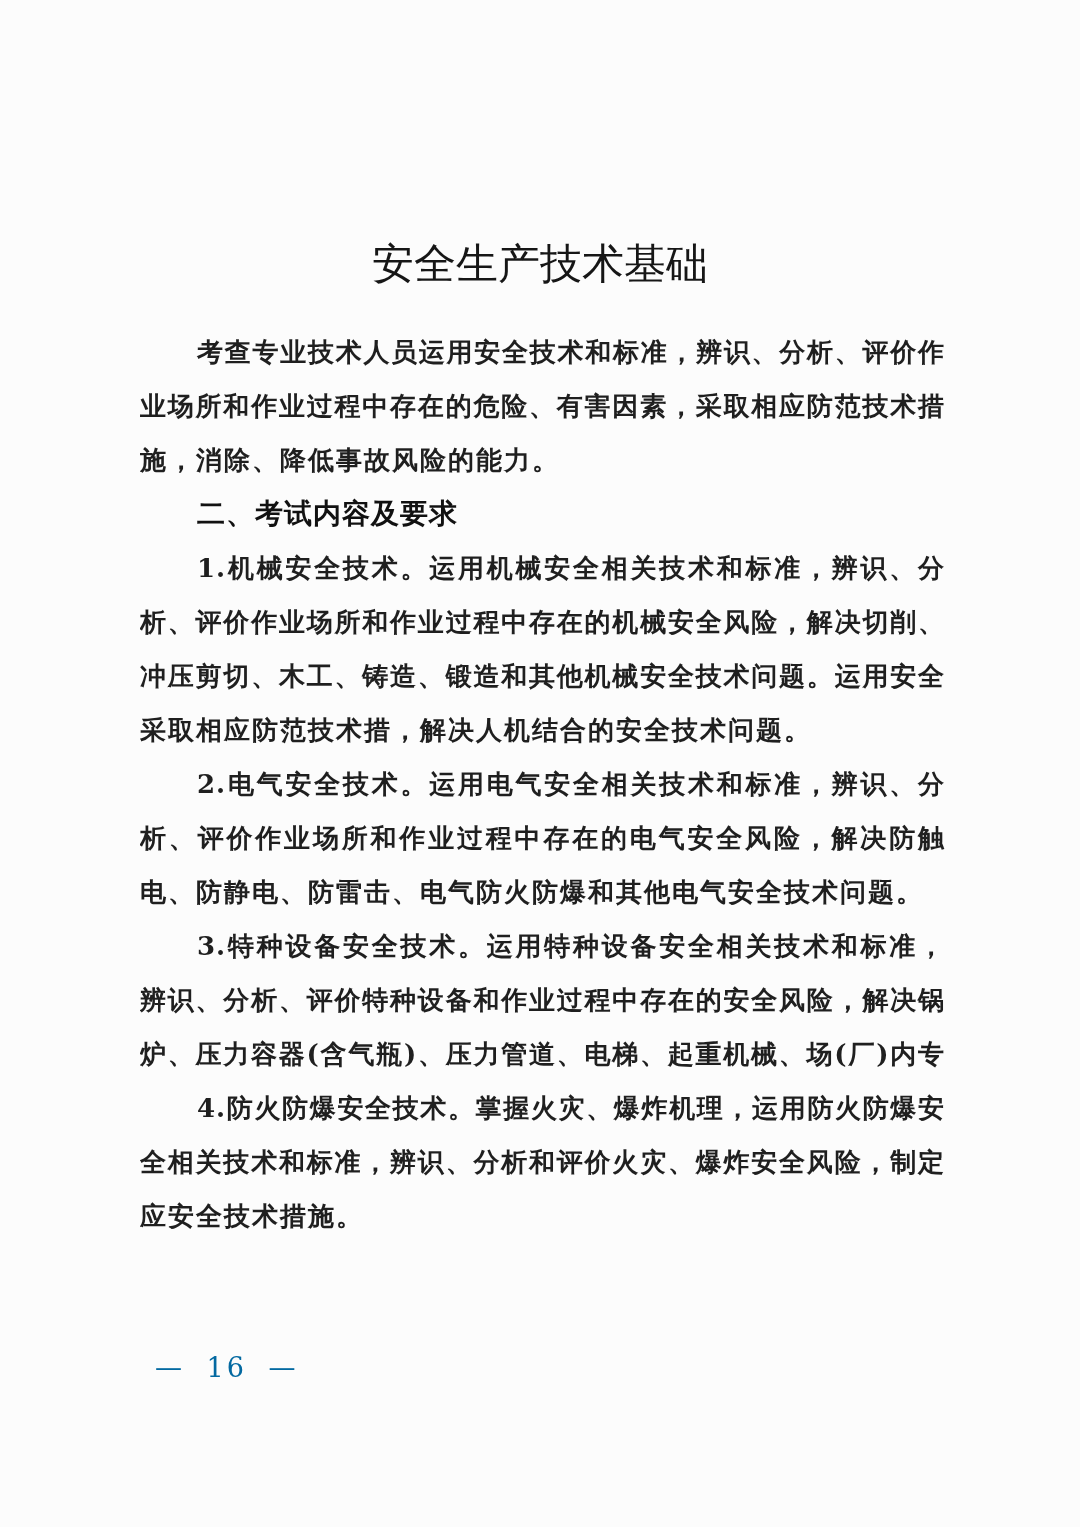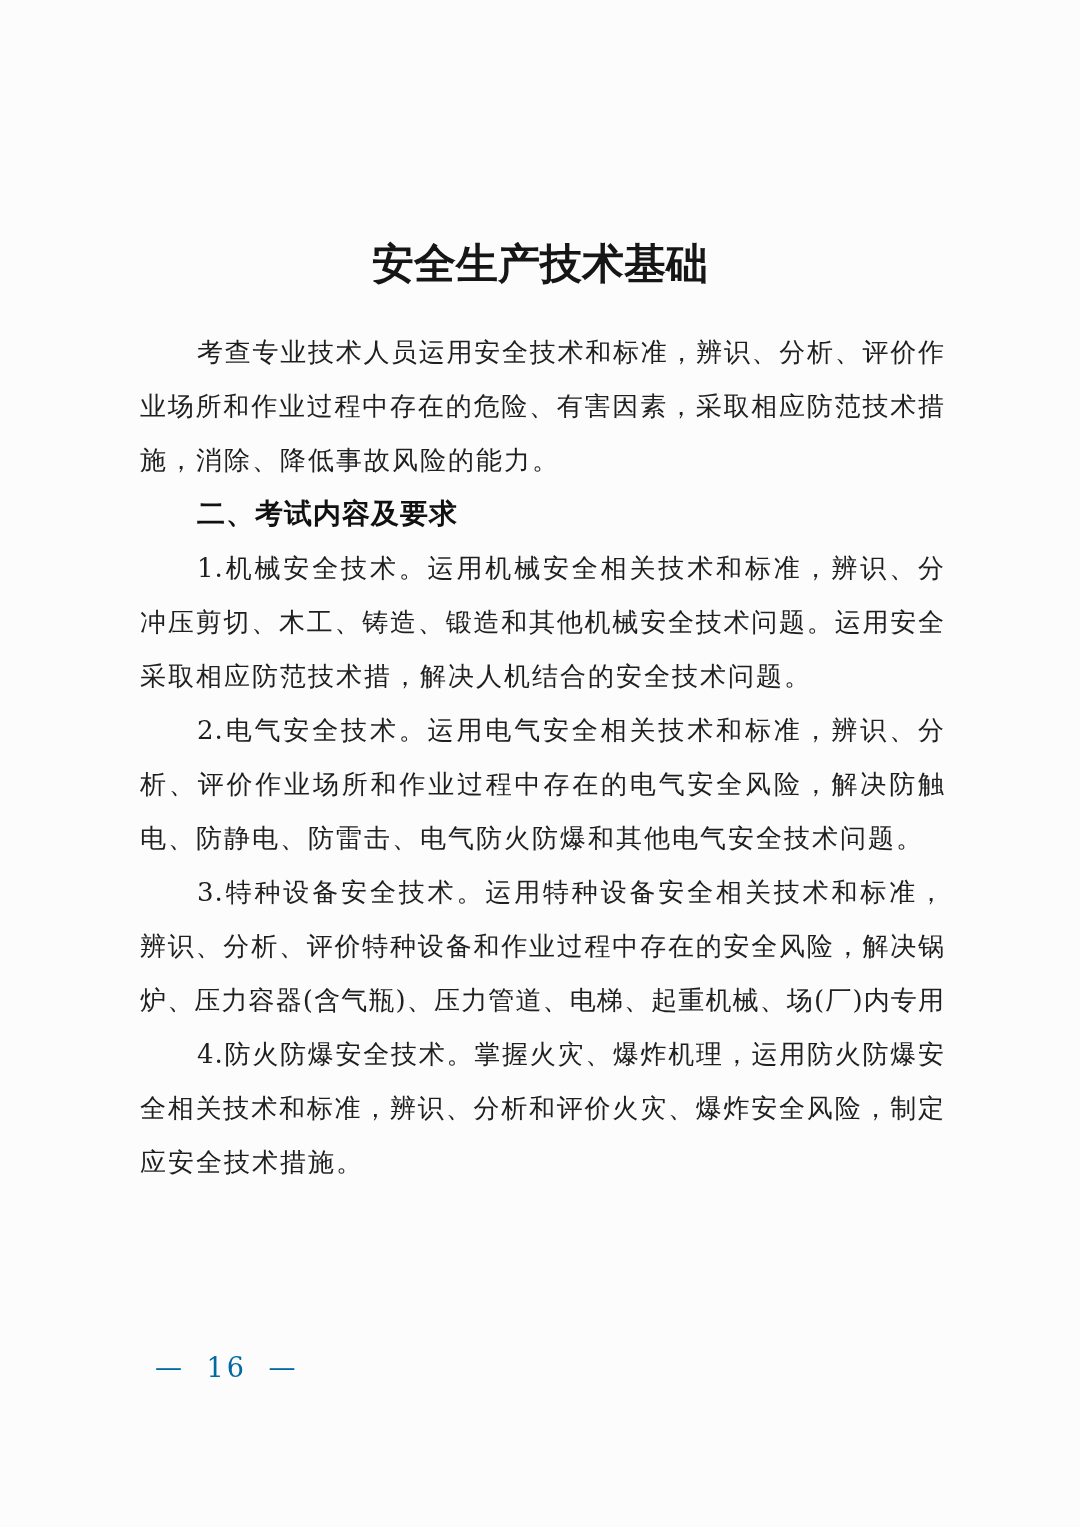--- a/index.html
+++ b/index.html
@@ -18,36 +18,37 @@
   }
   .doc-title {
     position: absolute;
     top: 234px;
     left: 0;
     width: 100%;
     height: 60px;
     line-height: 60px;
     text-align: center;
     font-size: 42px;
-    font-weight: 700;
+    font-weight: 400;
     color: #161616;
     font-family: "DejaVu Serif", "Liberation Serif", serif;
   }
   .content {
     position: absolute;
     left: 140px;
     top: 325px;
     width: 805px;
     color: #1f1f1f;
     font-size: 26px;
   }
   .line {
     height: 54px;
     line-height: 54px;
     overflow: hidden;
+    font-weight: bold;
   }
   .heading {
     font-family: "DejaVu Sans", "Liberation Sans", sans-serif;
     font-weight: 700;
     font-size: 28px;
     color: #111111;
     padding-left: 57px;
     letter-spacing: 1px;
   }
   .indent { padding-left: 57px; }
@@ -85,20 +86,21 @@
   <div class="content">
 
 
     <div class="line indent just">考查专业技术人员运用安全技术和标准，辨识、分析、评价作</div>
     <div class="line just">业场所和作业过程中存在的危险、有害因素，采取相应防范技术措</div>
     <div class="line last">施，消除、降低事故风险的能力。</div>
 
     <div class="line heading">二、考试内容及要求</div>
 
     <div class="line indent just">1.机械安全技术。运用机械安全相关技术和标准，辨识、分</div>
+    <div class="line just">析、评价作业场所和作业过程中存在的机械安全风险，解决切削、</div>
     <div class="line just">冲压剪切、木工、铸造、锻造和其他机械安全技术问题。运用安全</div>
     <div class="line last">采取相应防范技术措，解决人机结合的安全技术问题。</div>
 
     <div class="line indent just">2.电气安全技术。运用电气安全相关技术和标准，辨识、分</div>
     <div class="line just">析、评价作业场所和作业过程中存在的电气安全风险，解决防触</div>
     <div class="line last">电、防静电、防雷击、电气防火防爆和其他电气安全技术问题。</div>
 
     <div class="line indent just">3.特种设备安全技术。运用特种设备安全相关技术和标准，</div>
     <div class="line just">辨识、分析、评价特种设备和作业过程中存在的安全风险，解决锅</div>
     <div class="line just">炉、压力容器(含气瓶)、压力管道、电梯、起重机械、场(厂)内专用</div>

